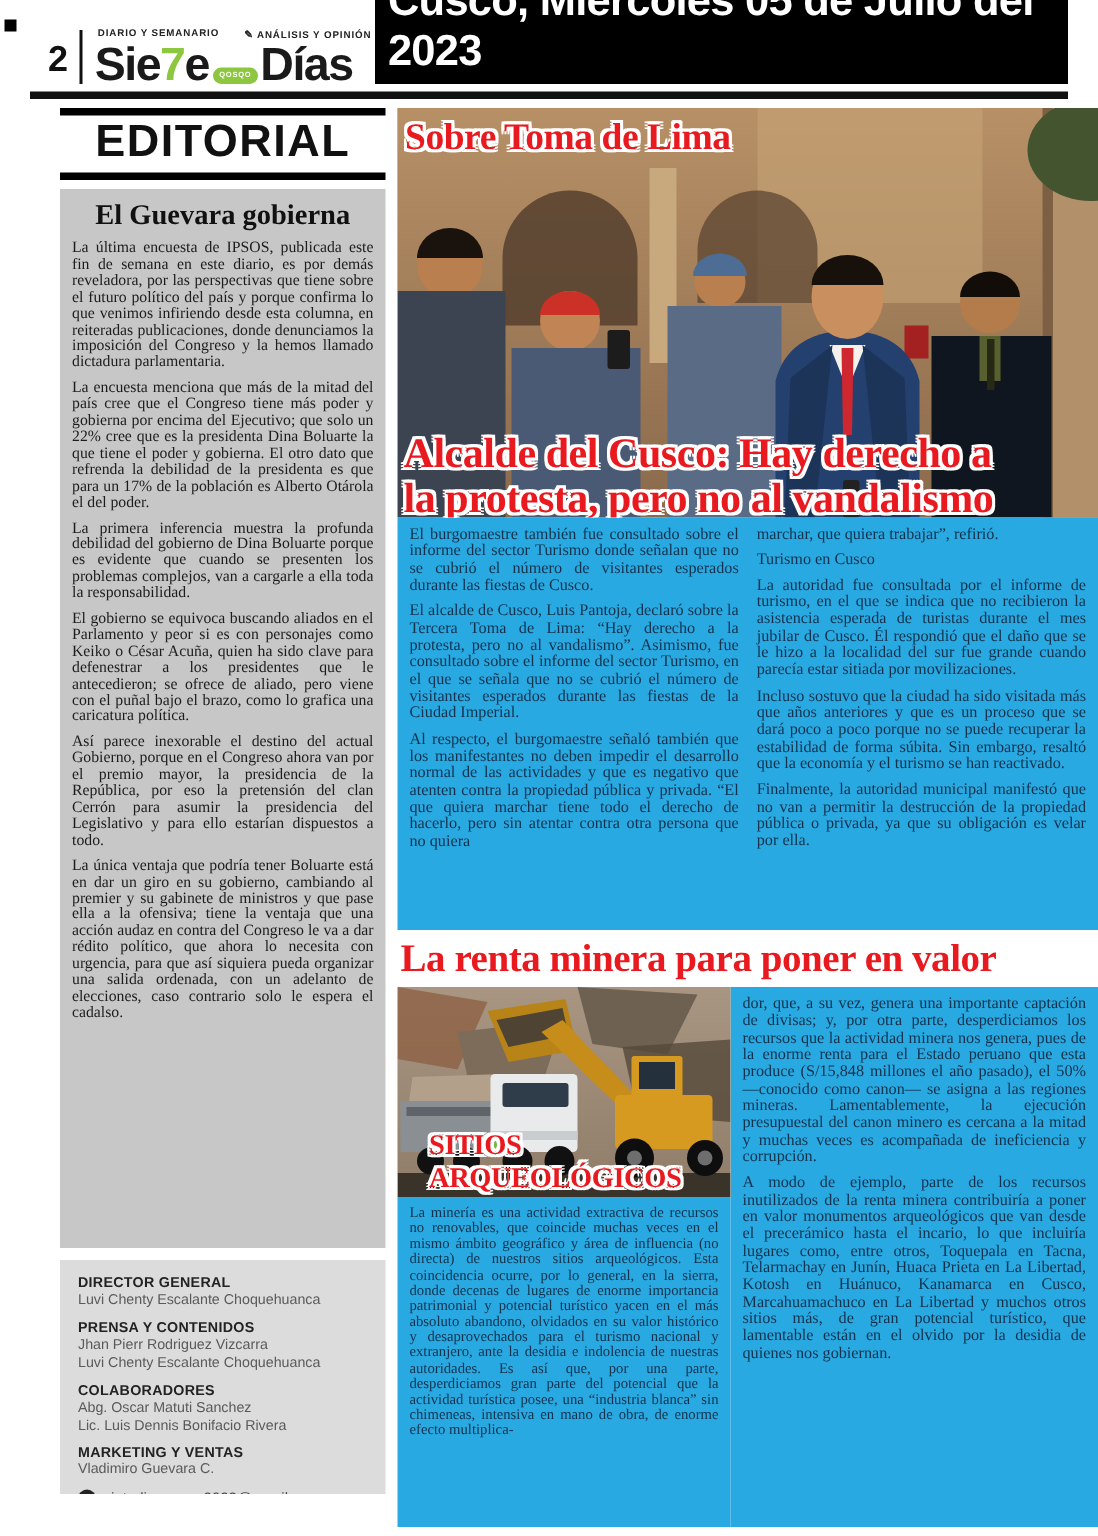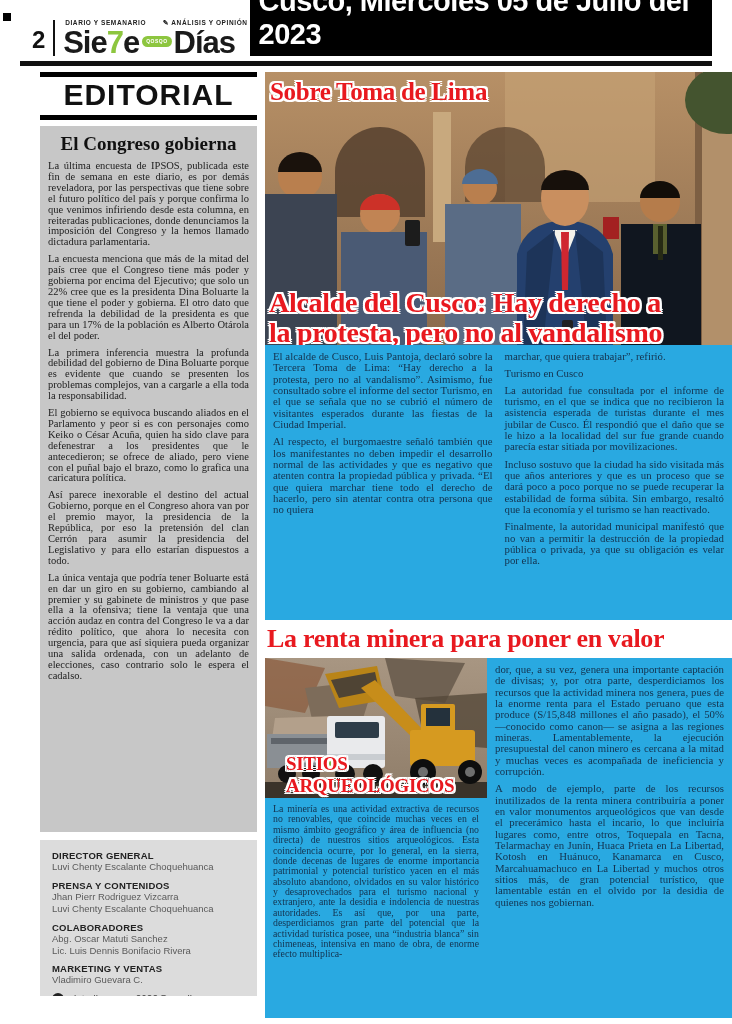--- a/index.html
+++ b/index.html
@@ -10,21 +10,21 @@
 
   
   .masthead{display:flex;align-items:flex-end;height:46px;}
   .pagenum{font-family:"Liberation Sans",sans-serif;font-weight:bold;font-size:24px;color:#111;
            padding:0 8px 4px 12px;}
   .vdiv{width:2px;height:36px;background:#111;margin-bottom:2px;}
   .logo{margin-left:8px;width:210px;}
   .kickrow{display:flex;justify-content:space-between;font-family:"Liberation Sans",sans-serif;
            font-size:6.5px;font-weight:bold;letter-spacing:.6px;color:#222;padding:0 2px;}
   .pen{font-size:7px;margin-right:2px;}
-  .logorow{display:flex;align-items:center;line-height:1;}
+  .logorow{display:flex;align-items:flex-end;line-height:1;}
   .lg-sie,.lg-dias{font-family:"Liberation Sans",sans-serif;font-weight:bold;font-size:31px;
            color:#1a1a1a;letter-spacing:-1px;}
   .lg-7{color:#8dc63f;}
   .lg-badge{background:#8dc63f;color:#fff;font-family:"Liberation Sans",sans-serif;font-weight:bold;
            font-size:5px;letter-spacing:.5px;border-radius:8px;padding:3px 4px;margin:0 2px 2px 3px;}
   .datebar{margin-left:auto;background:#000000;color:#fff;font-family:"Liberation Sans",sans-serif;
            font-weight:bold;font-size:29px;letter-spacing:-.5px;padding:4px 9px 5px 9px;margin-bottom:2px;}
   .rule{height:5px;background:#111;margin-top:3px;}
 
   
@@ -100,21 +100,21 @@
       </div>
       <div class="datebar">Cusco, Miércoles 05 de Julio del 2023</div>
     </div>
     <div class="rule"></div>
 
     <div class="main">
 
       <div class="leftcol">
         <div class="ed-label">EDITORIAL</div>
         <div class="ed-body">
-          <div class="ed-title">El Congreso gobierna</div>
+          <div class="ed-title">El Guevara gobierna</div>
           <p class="ed-p">La última encuesta de IPSOS, publicada este fin de semana en este diario, es por demás reveladora, por las perspectivas que tiene sobre el futuro político del país y porque confirma lo que venimos infiriendo desde esta columna, en reiteradas publicaciones, donde denunciamos la imposición del Congreso y la hemos llamado dictadura parlamentaria.</p>
           <p class="ed-p">La encuesta menciona que más de la mitad del país cree que el Congreso tiene más poder y gobierna por encima del Ejecutivo; que solo un 22% cree que es la presidenta Dina Boluarte la que tiene el poder y gobierna. El otro dato que refrenda la debilidad de la presidenta es que para un 17% de la población es Alberto Otárola el del poder.</p>
           <p class="ed-p">La primera inferencia muestra la profunda debilidad del gobierno de Dina Boluarte porque es evidente que cuando se presenten los problemas complejos, van a cargarle a ella toda la responsabilidad.</p>
           <p class="ed-p">El gobierno se equivoca buscando aliados en el Parlamento y peor si es con personajes como Keiko o César Acuña, quien ha sido clave para defenestrar a los presidentes que le antecedieron; se ofrece de aliado, pero viene con el puñal bajo el brazo, como lo grafica una caricatura política.</p>
           <p class="ed-p">Así parece inexorable el destino del actual Gobierno, porque en el Congreso ahora van por el premio mayor, la presidencia de la República, por eso la pretensión del clan Cerrón para asumir la presidencia del Legislativo y para ello estarían dispuestos a todo.</p>
           <p class="ed-p">La única ventaja que podría tener Boluarte está en dar un giro en su gobierno, cambiando al premier y su gabinete de ministros y que pase ella a la ofensiva; tiene la ventaja que una acción audaz en contra del Congreso le va a dar rédito político, que ahora lo necesita con urgencia, para que así siquiera pueda organizar una salida ordenada, con un adelanto de elecciones, caso contrario solo le espera el cadalso.</p>
         </div>
 
         <div class="staff">
           <div class="sg">
@@ -191,20 +191,21 @@
           </svg>
           <div class="kicker-red redout">Sobre Toma de Lima</div>
           <div class="headline1 redout">
             <div>Alcalde del Cusco: Hay derecho a</div>
             <div>la protesta, pero no al vandalismo</div>
           </div>
         </div>
 
         <div class="blue1">
           <div class="bcol">
+            <p>El burgomaestre también fue consultado sobre el informe del sector Turismo donde señalan que no se cubrió el número de visitantes esperados durante las fiestas de Cusco.</p>
             <p>El alcalde de Cusco, Luis Pantoja, declaró sobre la Tercera Toma de Lima: “Hay derecho a la protesta, pero no al vandalismo”. Asimismo, fue consultado sobre el informe del sector Turismo, en el que se señala que no se cubrió el número de visitantes esperados durante las fiestas de la Ciudad Imperial.</p>
             <p>Al respecto, el burgomaestre señaló también que los manifestantes no deben impedir el desarrollo normal de las actividades y que es negativo que atenten contra la propiedad pública y privada. “El que quiera marchar tiene todo el derecho de hacerlo, pero sin atentar contra otra persona que no quiera</p>
           </div>
           <div class="bcol">
             <p>marchar, que quiera trabajar”, refirió.</p>
             <p class="subhead">Turismo en Cusco</p>
             <p>La autoridad fue consultada por el informe de turismo, en el que se indica que no recibieron la asistencia esperada de turistas durante el mes jubilar de Cusco. Él respondió que el daño que se le hizo a la localidad del sur fue grande cuando parecía estar sitiada por movilizaciones.</p>
             <p>Incluso sostuvo que la ciudad ha sido visitada más que años anteriores y que es un proceso que se dará poco a poco porque no se puede recuperar la estabilidad de forma súbita. Sin embargo, resaltó que la economía y el turismo se han reactivado.</p>
             <p>Finalmente, la autoridad municipal manifestó que no van a permitir la destrucción de la propiedad pública o privada, ya que su obligación es velar por ella.</p>
           </div>

